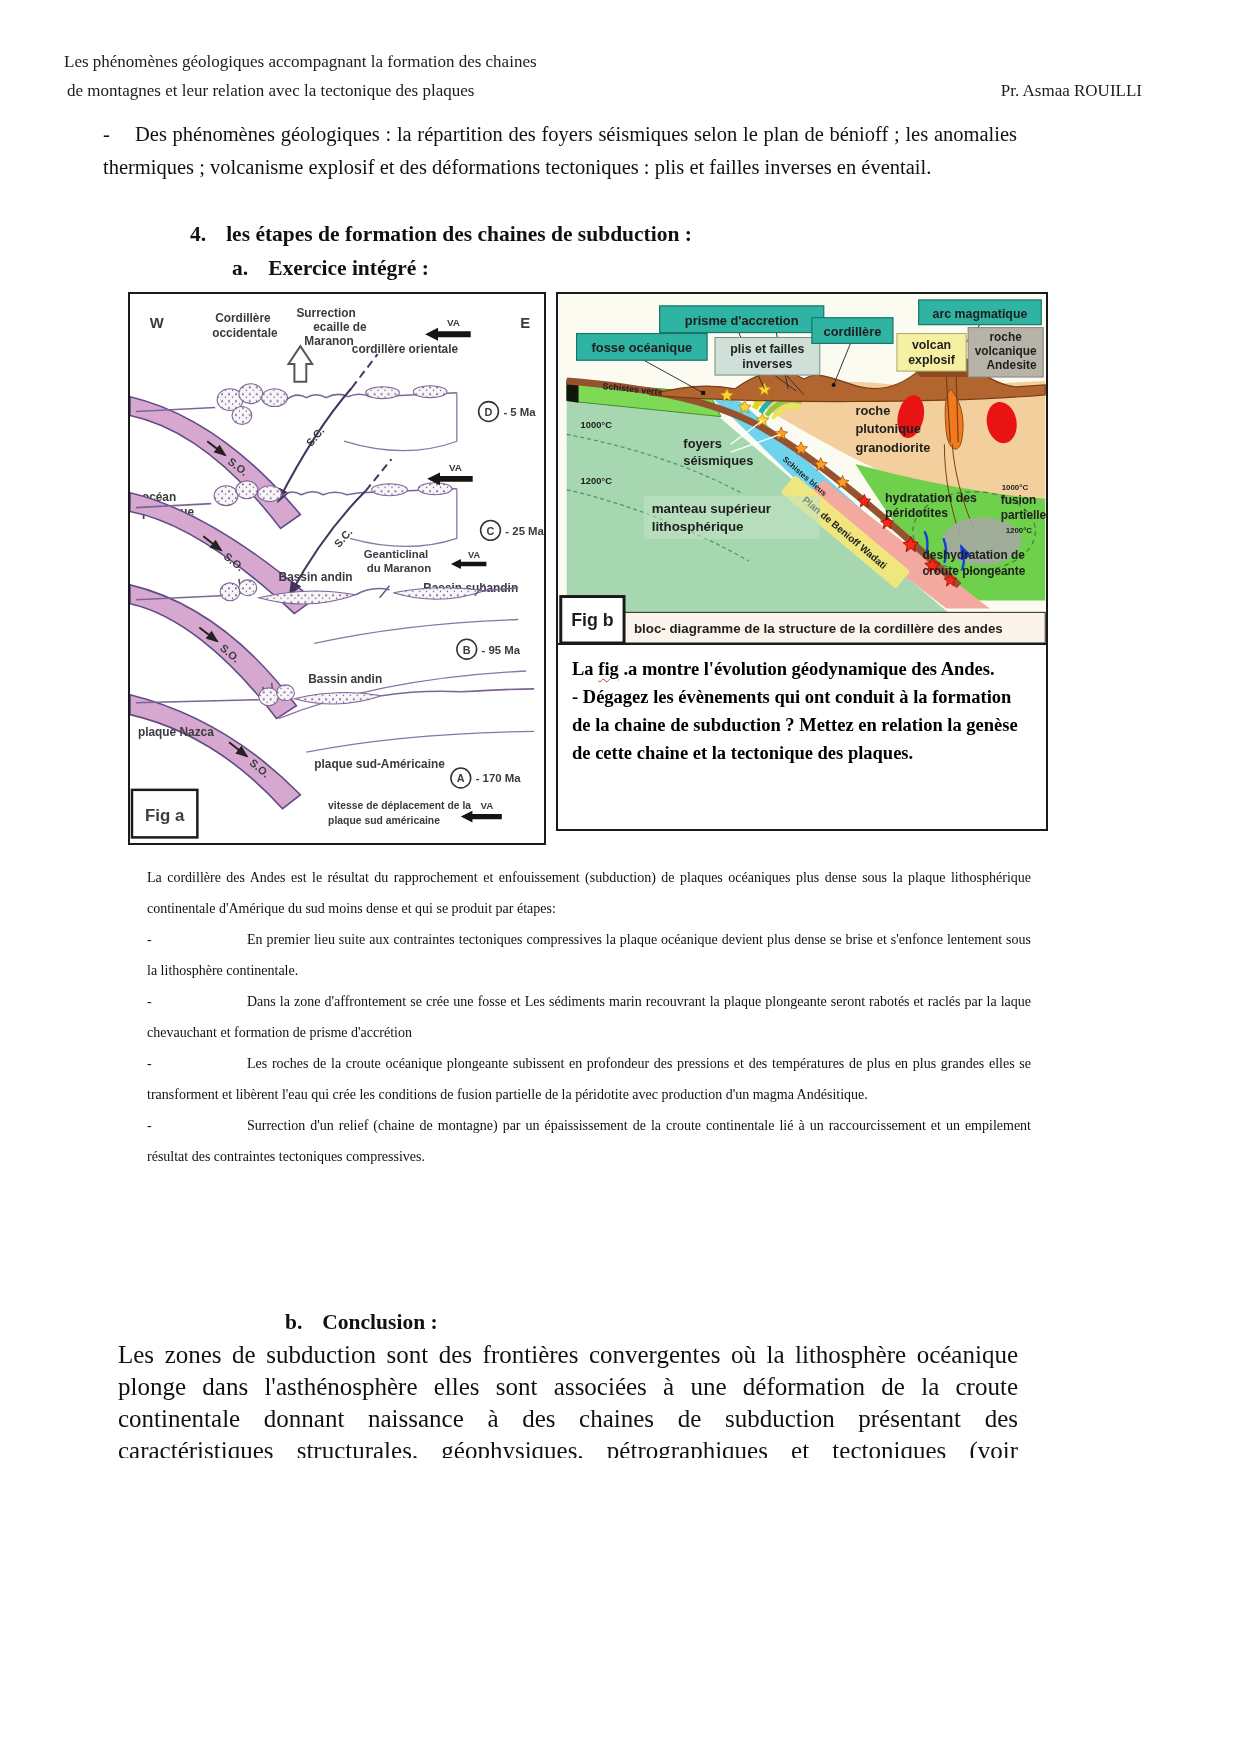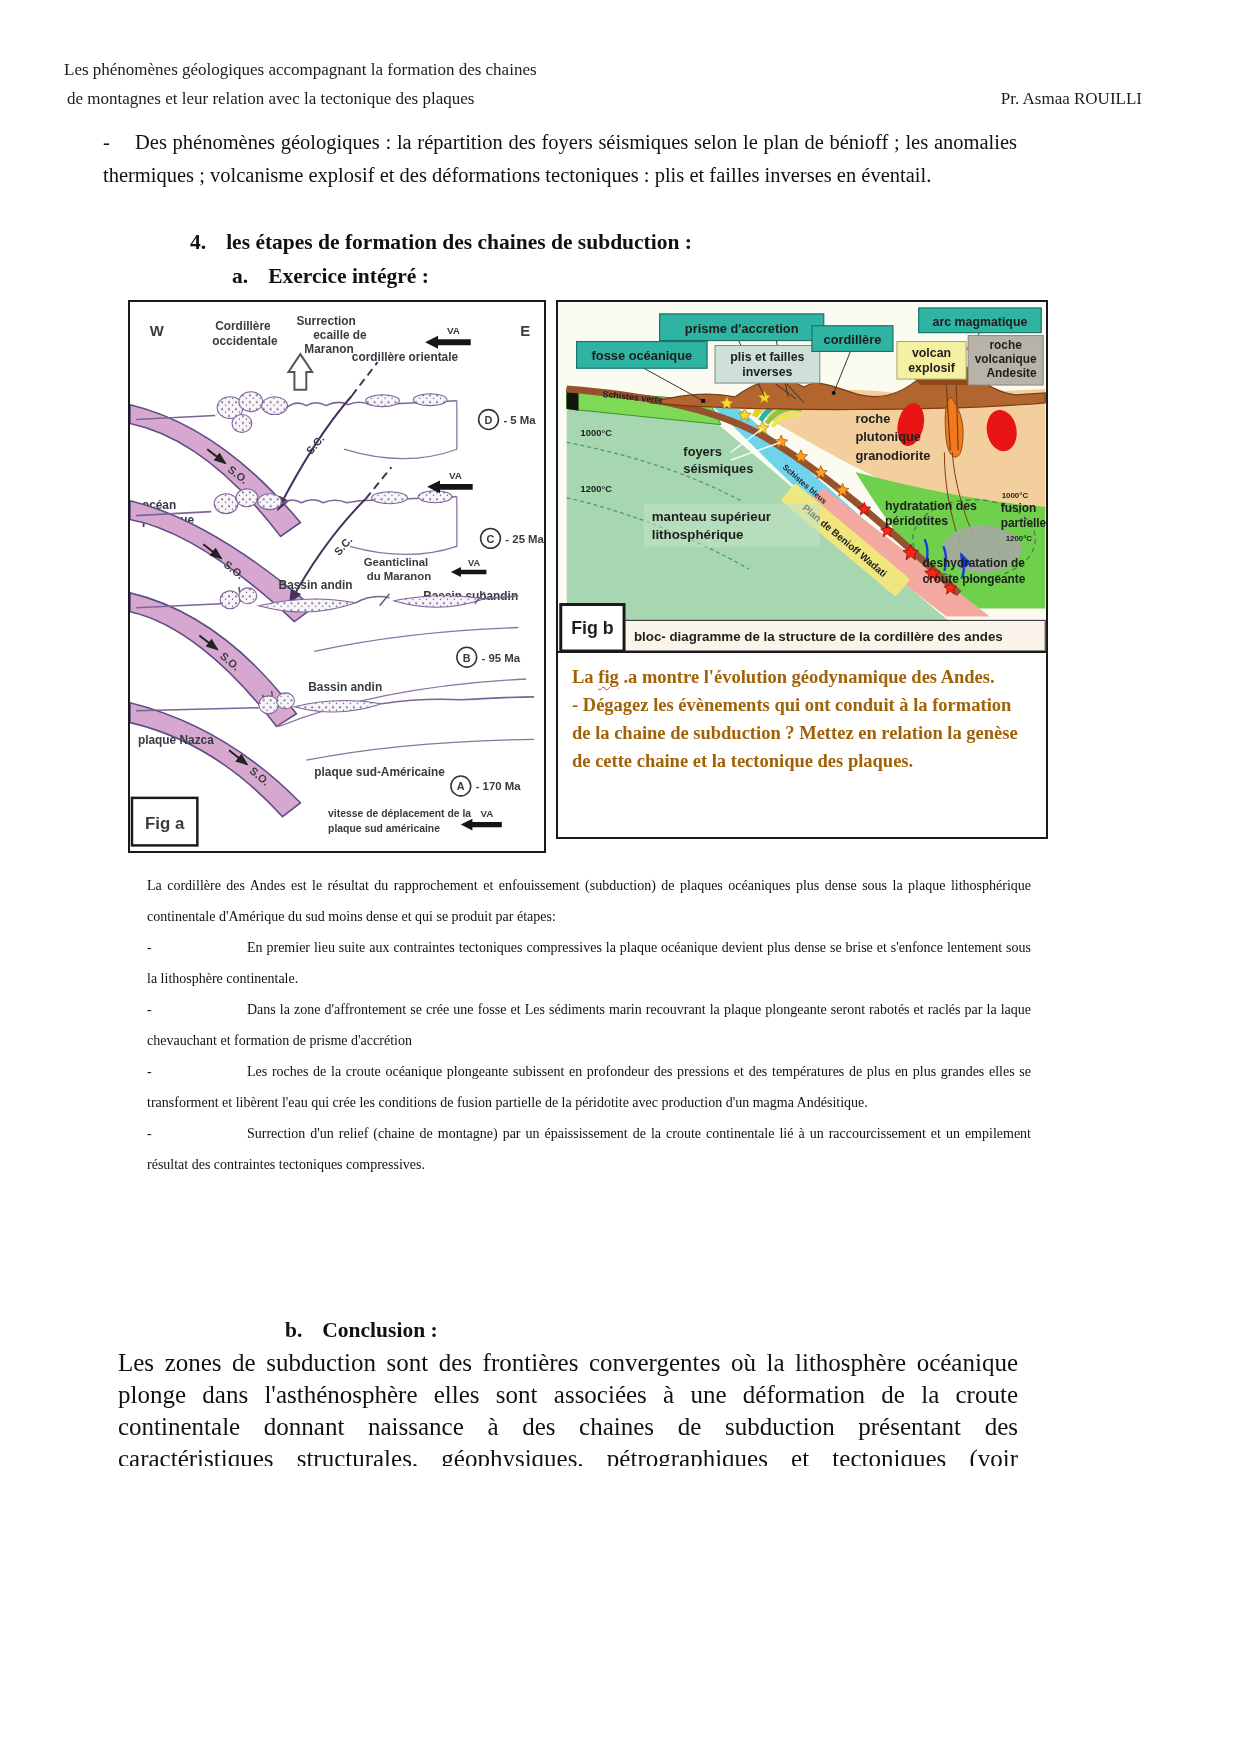--- a/index.html
+++ b/index.html
@@ -1,38 +1,38 @@
 <!DOCTYPE html>
 <html><head>
 <meta charset="utf-8">
 <style>
   html,body{margin:0;padding:0;}
   body{width:1240px;height:1754px;background:#ffffff;font-family:"Liberation Serif",serif;color:#111;position:relative;}
-  .page{position:relative;width:1240px;height:1458px;background:#fff;overflow:hidden;margin-top:8px;}
+  .page{position:relative;width:1240px;height:1458px;background:#fff;overflow:hidden;}
   .abs{position:absolute;}
   .hdr{font-size:17px;color:#1c1c1c;white-space:nowrap;}
   .hdr-l1{top:52px;left:64px;}
   .hdr-l2{top:81px;left:67px;text-align:center;}
   .hdr-author{top:81px;right:98px;}
   .intro{top:118px;left:103px;width:914px;font-size:20.5px;line-height:33px;text-align:justify;}
   .hang32{display:inline-block;width:32px;}
   .hang100{display:inline-block;width:100px;}
   .heading{font-weight:bold;font-size:21.5px;white-space:nowrap;}
   .h4{top:222px;left:190px;}
   .ha{top:256px;left:232px;}
   .hb{top:1310px;left:285px;}
   .heading .num{margin-right:20px;}
   .figrow{top:292px;left:128px;display:flex;gap:10px;}
   .fa-panel{width:418px;height:553px;border:2.5px solid #1a1a1a;background:#fff;box-sizing:border-box;}
   .fa-panel svg{width:100%;height:100%;display:block;}
   .fb-col{width:492px;}
   .fb-diagram{width:492px;height:353px;border:2px solid #1a1a1a;box-sizing:border-box;background:#fcfbf2;}
   .fb-diagram svg{width:100%;height:100%;display:block;}
   .fb-question{width:492px;border:2.5px solid #1a1a1a;box-sizing:border-box;margin-top:-2px;background:#fff;
-               padding:10px 14px 12px;font-weight:bold;font-size:18.5px;line-height:28px;color:#a16207;min-height:188px;}
+               padding:10px 14px 12px;font-weight:bold;font-size:18.5px;line-height:28px;color:#000000;min-height:188px;}
   .fb-question p{margin:0;}
   .fig-wavy{text-decoration:underline;text-decoration-style:wavy;text-decoration-color:#c43a2a;
             text-decoration-thickness:1.4px;text-underline-offset:3px;}
   .bodytext{top:862px;left:147px;width:884px;font-size:14px;line-height:31px;text-align:justify;}
   .bodytext p{margin:0;}
   .conclusion{top:1339px;left:118px;width:900px;font-size:25px;line-height:32px;text-align:justify;}
   .remarque{top:1483px;left:100px;font-weight:bold;font-size:21px;text-align:center;}
   .remarque .bullet{font-size:25px;margin-right:15px;vertical-align:-2px;}
   .zone{top:1518px;left:120px;width:898px;font-size:20.5px;line-height:33px;text-align:justify;}
   .zone .lead{font-weight:bold;}

